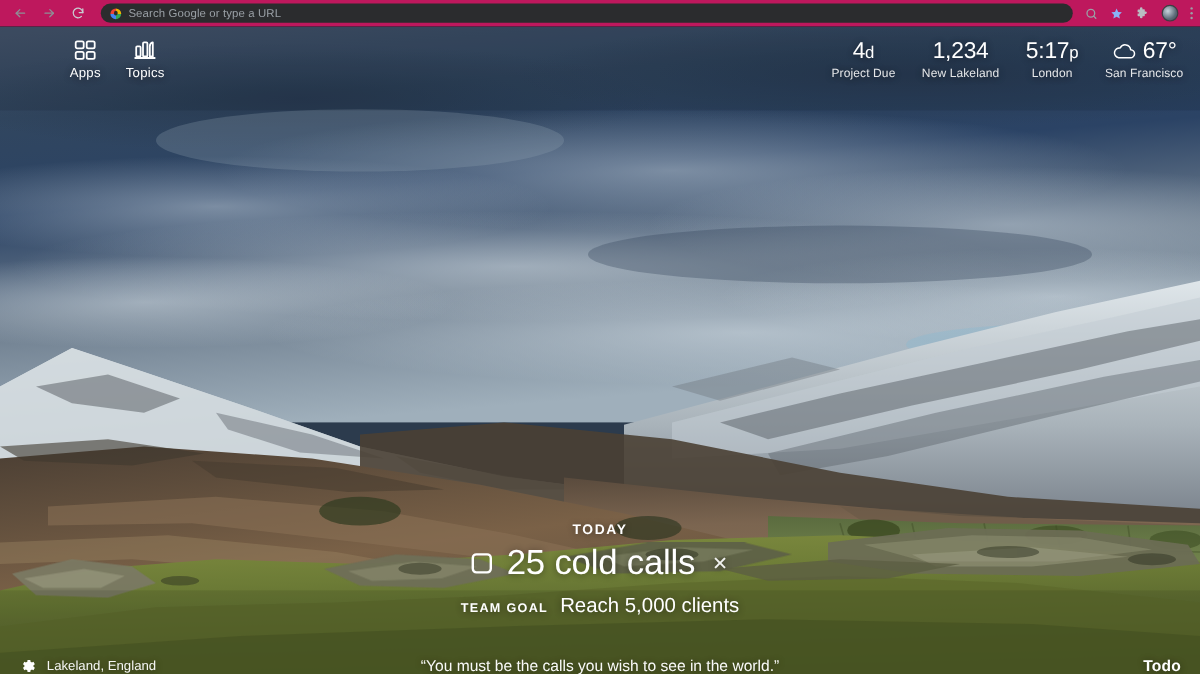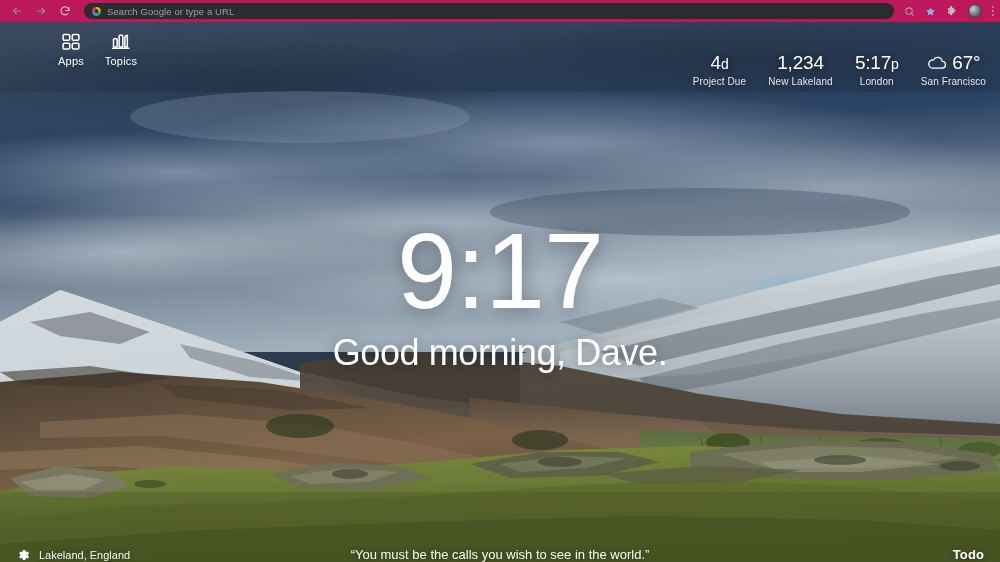--- a/index.html
+++ b/index.html
@@ -84,21 +84,21 @@
   .brand .mtn { width: 64px; height: 22px; }
   .brand .bname {
     font-family: "Liberation Serif", serif;
     font-size: 13.5px; letter-spacing: .3px; margin-top: -4px; color:#fff;
   }
   .navitems { display: flex; gap: 4px; margin-left: 30px; padding-top: 2px; }
   .navitem { display: flex; flex-direction: column; align-items: center; gap: 3px; width: 46px; cursor: pointer; }
   .navitem .ilabel { font-size: 11px; color: #fff; letter-spacing: .2px; }
 
   .stats { margin-left: auto; display: flex; gap: 22px; padding-top: 3px; }
-  .stat { display: flex; flex-direction: column; align-items: center; min-width: 44px; cursor: pointer; margin-top: 20px; }
+  .stat { display: flex; flex-direction: column; align-items: center; min-width: 44px; cursor: pointer; }
   .stat .sval { font-size: 19px; font-weight: 500; line-height: 1.05; letter-spacing: -.2px; white-space: nowrap; }
   .stat .sval .u { font-size: 14px; font-weight: 400; }
   .stat .slabel { font-size: 10px; color: rgba(255,255,255,.88); margin-top: 3px; letter-spacing: .1px; white-space: nowrap; }
   .wrow { display: flex; align-items: center; gap: 4px; }
 
   
   .center {
     position: absolute; left: 0; right: 0; top: 196px;
     display: flex; flex-direction: column; align-items: center;
   }
@@ -391,25 +391,33 @@
             <svg width="22" height="16" viewBox="0 0 30 20">
               <path d="M8.5 17 h13.2 a4.6 4.6 0 0 0 .4 -9.2 a6.3 6.3 0 0 0 -11.9 -1.9 A4.6 4.6 0 0 0 8.5 17 z" fill="none" stroke="#fff" stroke-width="1.7" stroke-linejoin="round"></path>
             </svg>
             <span>67°</span>
           </div>
           <div class="slabel">San Francisco</div>
         </div>
       </div>
     </div>
 
-    <div class="center">
-      <div class="clock">9:17</div>
-      <div class="greet">Good morning, Dave.</div>
-    </div>
-
+
+    <div class="todoblock">
+      <div class="today-label">TODAY</div>
+      <div class="todo-row">
+        <span class="cbox"></span>
+        <span class="todo-text">25 cold calls</span>
+        <span class="todo-x">✕</span>
+      </div>
+      <div class="goal-row">
+        <span class="goal-label">TEAM GOAL</span>
+        <span class="goal-text">Reach 5,000 clients</span>
+      </div>
+    </div>
 
     <div class="bottombar">
       <div class="loc">
         <svg width="14" height="14" viewBox="0 0 24 24">
           <path fill="#fff" d="M12 8.2a3.8 3.8 0 1 0 0 7.6 3.8 3.8 0 0 0 0-7.6zm0 5.8a2 2 0 1 1 0-4 2 2 0 0 1 0 4z"></path>
           <path fill="#fff" d="M20.4 13.1a8.6 8.6 0 0 0 0-2.2l2-1.5-2-3.4-2.3 1a8.5 8.5 0 0 0-1.9-1.1l-.3-2.5h-4l-.3 2.5c-.7.3-1.3.6-1.9 1.1l-2.3-1-2 3.4 2 1.5a8.6 8.6 0 0 0 0 2.2l-2 1.5 2 3.4 2.3-1c.6.5 1.2.8 1.9 1.1l.3 2.5h4l.3-2.5c.7-.3 1.3-.6 1.9-1.1l2.3 1 2-3.4-2-1.5z"></path>
         </svg>
         <span class="ltext">Lakeland, England</span>
       </div>
       <div class="quote">“You must be the calls you wish to see in the world.”</div>

